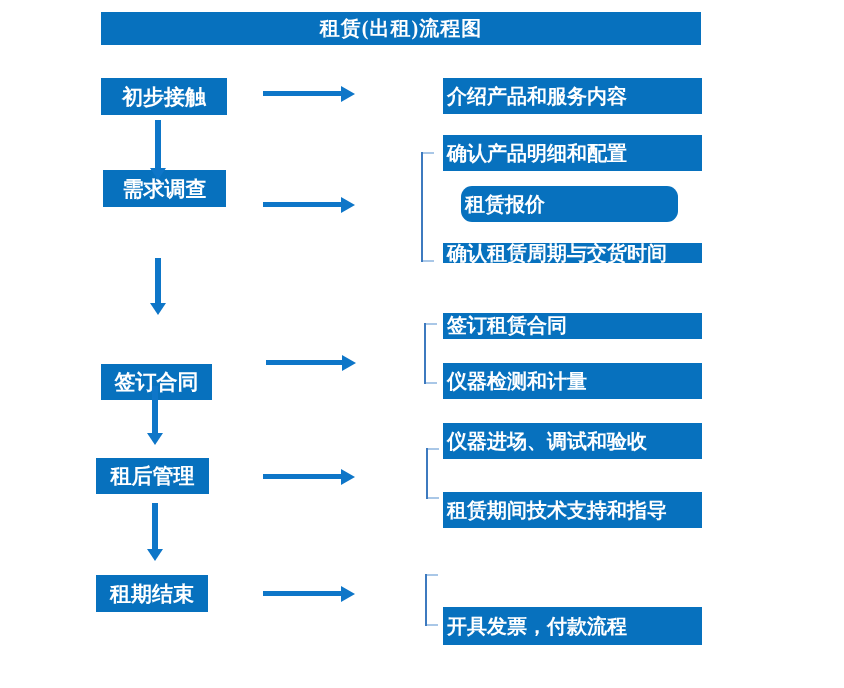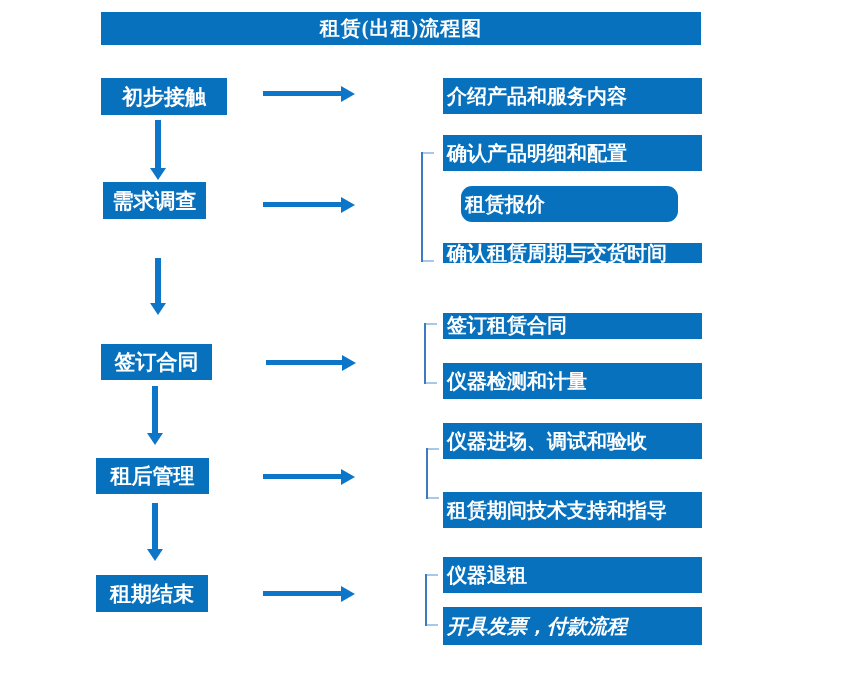--- a/index.html
+++ b/index.html
@@ -47,24 +47,24 @@
 
 <div class="canvas">
 
   <div class="titlebar">
     <span>租赁(出租)流程图</span>
   </div>
 
   <div class="box step" style="left:101px; top:78px;  width:126px; height:37px;">
       <span>初步接触</span>
     </div>
-  <div class="box step" style="left:103px; top:182px; width:103px; height:37px;">
+  <div class="box step" style="left:103px; top:170px; width:123px; height:37px;">
       <span>需求调查</span>
     </div>
-  <div class="box step" style="left:101px; top:344px; width:111px; height:36px;">
+  <div class="box step" style="left:101px; top:364px; width:111px; height:36px;">
       <span>签订合同</span>
     </div>
   <div class="box step" style="left:96px;  top:458px; width:113px; height:36px;">
       <span>租后管理</span>
     </div>
   <div class="box step" style="left:96px;  top:575px; width:112px; height:37px;">
       <span>租期结束</span>
     </div>
 
   <div class="varrow" style="left:155px; top:120px; height:48px;"></div>
@@ -104,20 +104,17 @@
       <span>仪器检测和计量</span>
     </div>
 
   <div class="box detail" style="left:443px; top:423px; width:259px; height:36px;">
       <span>仪器进场、调试和验收</span>
     </div>
   <div class="box detail" style="left:443px; top:492px; width:259px; height:36px;text-align:right;">
       <span>租赁期间技术支持和指导</span>
     </div>
 
-  <div class="box detail" style="left:443px; top:557px; width:259px; height:36px;">
-      <span>仪器退租</span>
-    </div>
-  <div class="box detail" style="left:443px; top:607px; width:259px; height:38px;font-style:italic;">
+  <div class="box detail" style="left:443px; top:607px; width:259px; height:38px;">
       <span>开具发票，付款流程</span>
     </div>
 
 </div>
 
 </body></html>

